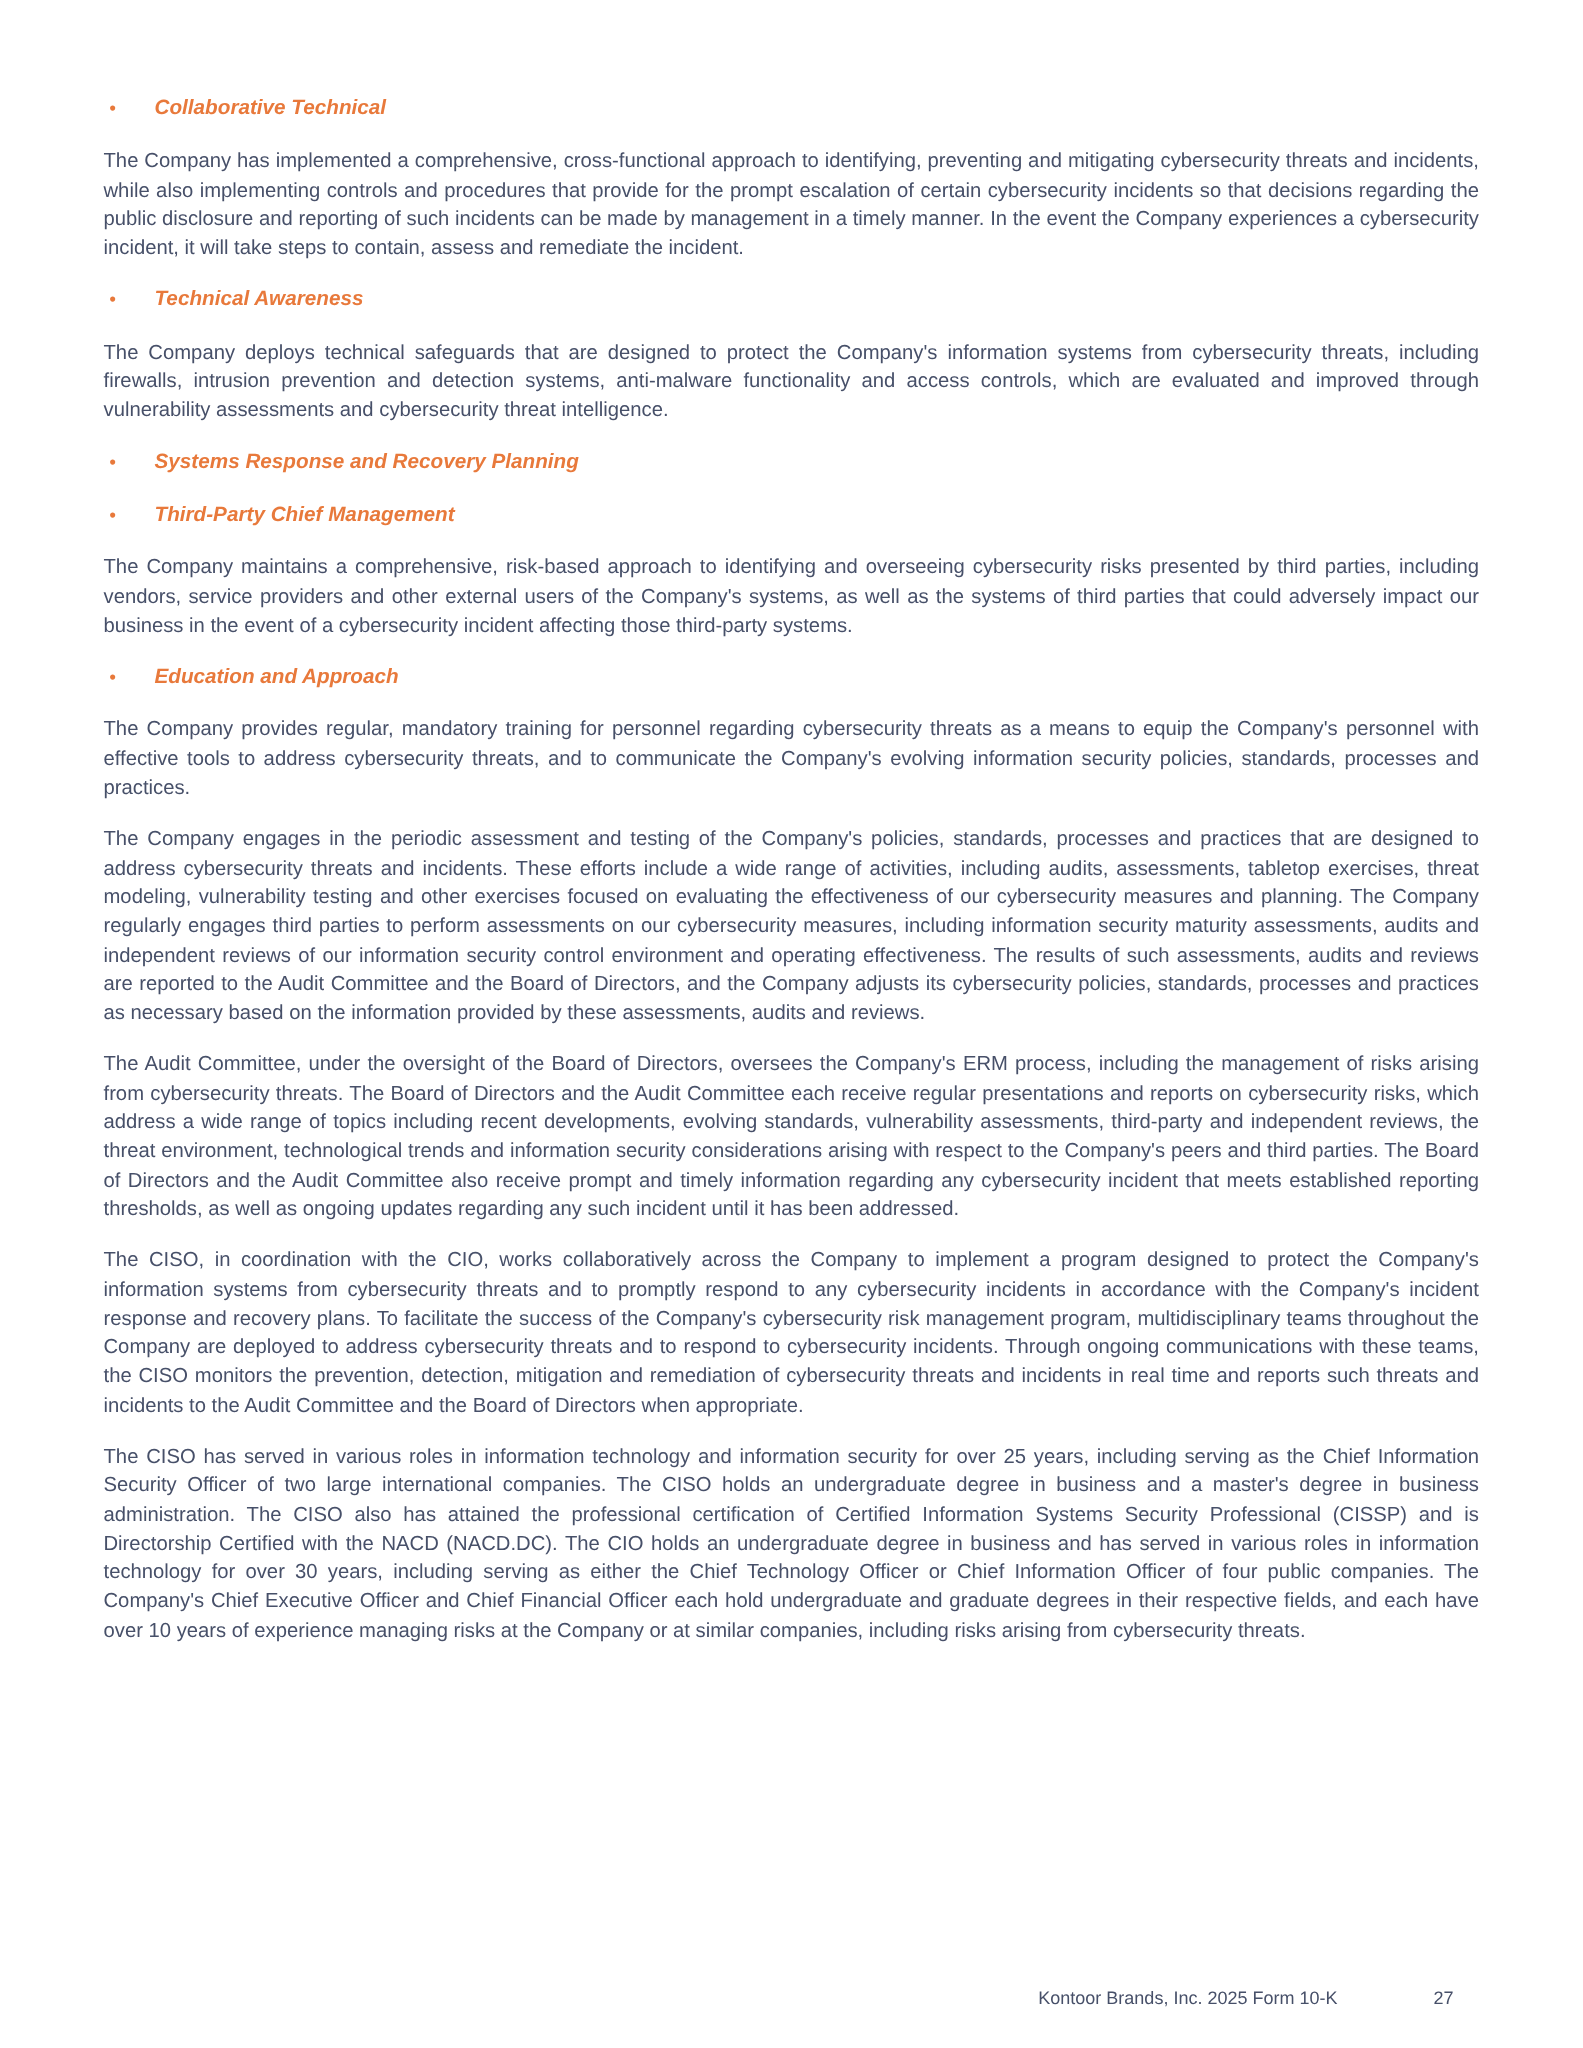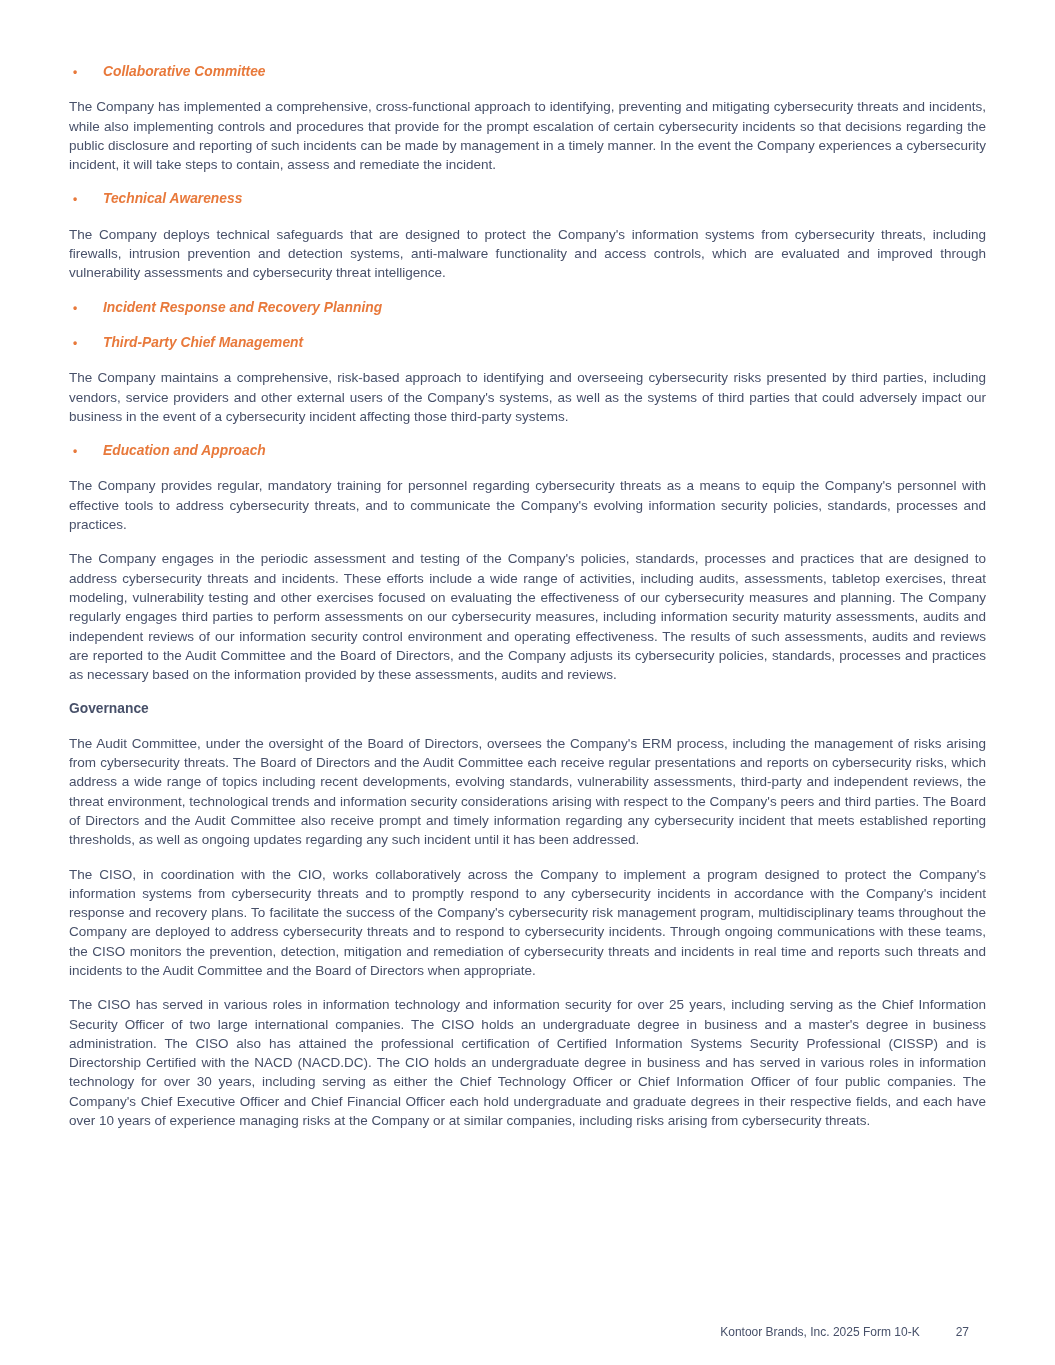--- a/index.html
+++ b/index.html
@@ -52,51 +52,52 @@
     color: var(--text);
   }
   .page-footer {
     position: absolute;
     right: 86px;
     bottom: 26px;
     font-size: 12px;
     color: var(--text);
     display: flex;
     align-items: baseline;
+    gap: 28px;
   }
   .page-number {
     margin-left: 36px;
   }
 </style>
 </head>
 <body>
 
 <div class="page">
   <main class="content">
 
     <section>
       <div class="bullet-row">
         <span class="bullet">•</span>
-        <span class="bullet-heading-text">Collaborative Committee</span>
+        <span class="bullet-heading-text">Collaborative Technical</span>
       </div>
       <p class="body-para">The Company has implemented a comprehensive, cross-functional approach to identifying, preventing and mitigating cybersecurity threats and incidents, while also implementing controls and procedures that provide for the prompt escalation of certain cybersecurity incidents so that decisions regarding the public disclosure and reporting of such incidents can be made by management in a timely manner. In the event the Company experiences a cybersecurity incident, it will take steps to contain, assess and remediate the incident.</p>
     </section>
 
     <section>
       <div class="bullet-row">
         <span class="bullet">•</span>
         <span class="bullet-heading-text">Technical Awareness</span>
       </div>
       <p class="body-para">The Company deploys technical safeguards that are designed to protect the Company's information systems from cybersecurity threats, including firewalls, intrusion prevention and detection systems, anti-malware functionality and access controls, which are evaluated and improved through vulnerability assessments and cybersecurity threat intelligence.</p>
     </section>
 
     <section>
       <div class="bullet-row">
         <span class="bullet">•</span>
-        <span class="bullet-heading-text">Incident Response and Recovery Planning</span>
+        <span class="bullet-heading-text">Systems Response and Recovery Planning</span>
       </div>
     </section>
 
     <section>
       <div class="bullet-row">
         <span class="bullet">•</span>
         <span class="bullet-heading-text">Third-Party Chief Management</span>
       </div>
       <p class="body-para">The Company maintains a comprehensive, risk-based approach to identifying and overseeing cybersecurity risks presented by third parties, including vendors, service providers and other external users of the Company's systems, as well as the systems of third parties that could adversely impact our business in the event of a cybersecurity incident affecting those third-party systems.</p>
     </section>
@@ -104,21 +105,20 @@
     <section>
       <div class="bullet-row">
         <span class="bullet">•</span>
         <span class="bullet-heading-text">Education and Approach</span>
       </div>
       <p class="body-para">The Company provides regular, mandatory training for personnel regarding cybersecurity threats as a means to equip the Company's personnel with effective tools to address cybersecurity threats, and to communicate the Company's evolving information security policies, standards, processes and practices.</p>
     </section>
 
     <p class="body-para">The Company engages in the periodic assessment and testing of the Company's policies, standards, processes and practices that are designed to address cybersecurity threats and incidents. These efforts include a wide range of activities, including audits, assessments, tabletop exercises, threat modeling, vulnerability testing and other exercises focused on evaluating the effectiveness of our cybersecurity measures and planning. The Company regularly engages third parties to perform assessments on our cybersecurity measures, including information security maturity assessments, audits and independent reviews of our information security control environment and operating effectiveness. The results of such assessments, audits and reviews are reported to the Audit Committee and the Board of Directors, and the Company adjusts its cybersecurity policies, standards, processes and practices as necessary based on the information provided by these assessments, audits and reviews.</p>
 
-    <h2 class="sub-heading">Governance</h2>
 
     <p class="body-para">The Audit Committee, under the oversight of the Board of Directors, oversees the Company's ERM process, including the management of risks arising from cybersecurity threats. The Board of Directors and the Audit Committee each receive regular presentations and reports on cybersecurity risks, which address a wide range of topics including recent developments, evolving standards, vulnerability assessments, third-party and independent reviews, the threat environment, technological trends and information security considerations arising with respect to the Company's peers and third parties. The Board of Directors and the Audit Committee also receive prompt and timely information regarding any cybersecurity incident that meets established reporting thresholds, as well as ongoing updates regarding any such incident until it has been addressed.</p>
     <p class="body-para">The CISO, in coordination with the CIO, works collaboratively across the Company to implement a program designed to protect the Company's information systems from cybersecurity threats and to promptly respond to any cybersecurity incidents in accordance with the Company's incident response and recovery plans. To facilitate the success of the Company's cybersecurity risk management program, multidisciplinary teams throughout the Company are deployed to address cybersecurity threats and to respond to cybersecurity incidents. Through ongoing communications with these teams, the CISO monitors the prevention, detection, mitigation and remediation of cybersecurity threats and incidents in real time and reports such threats and incidents to the Audit Committee and the Board of Directors when appropriate.</p>
     <p class="body-para">The CISO has served in various roles in information technology and information security for over 25 years, including serving as the Chief Information Security Officer of two large international companies. The CISO holds an undergraduate degree in business and a master's degree in business administration. The CISO also has attained the professional certification of Certified Information Systems Security Professional (CISSP) and is Directorship Certified with the NACD (NACD.DC). The CIO holds an undergraduate degree in business and has served in various roles in information technology for over 30 years, including serving as either the Chief Technology Officer or Chief Information Officer of four public companies. The Company's Chief Executive Officer and Chief Financial Officer each hold undergraduate and graduate degrees in their respective fields, and each have over 10 years of experience managing risks at the Company or at similar companies, including risks arising from cybersecurity threats.</p>
 
   </main>
 
   <footer class="page-footer">
     <span>Kontoor Brands, Inc. 2025 Form 10-K</span>
     <span class="page-number">27</span>

